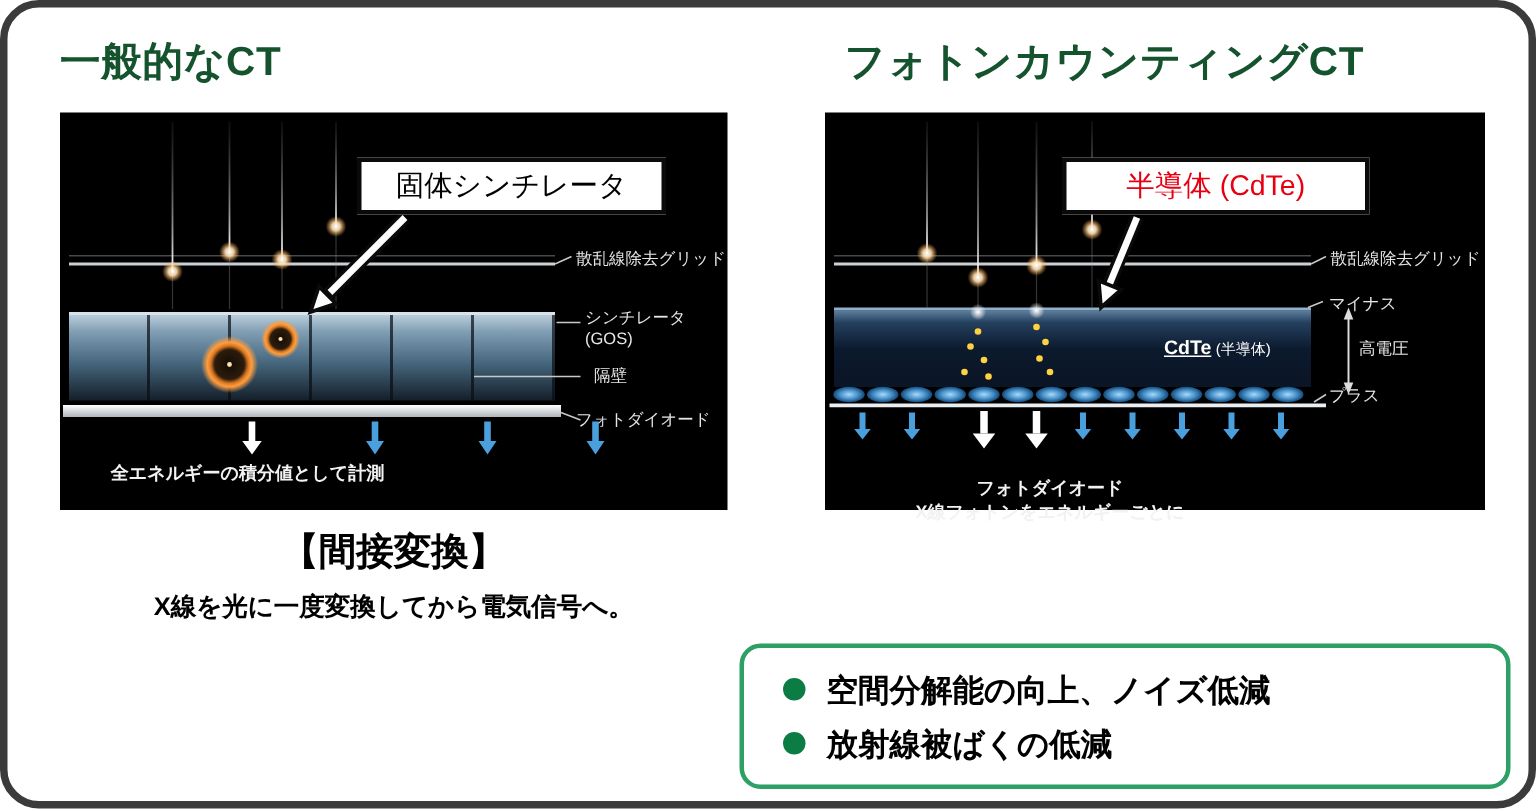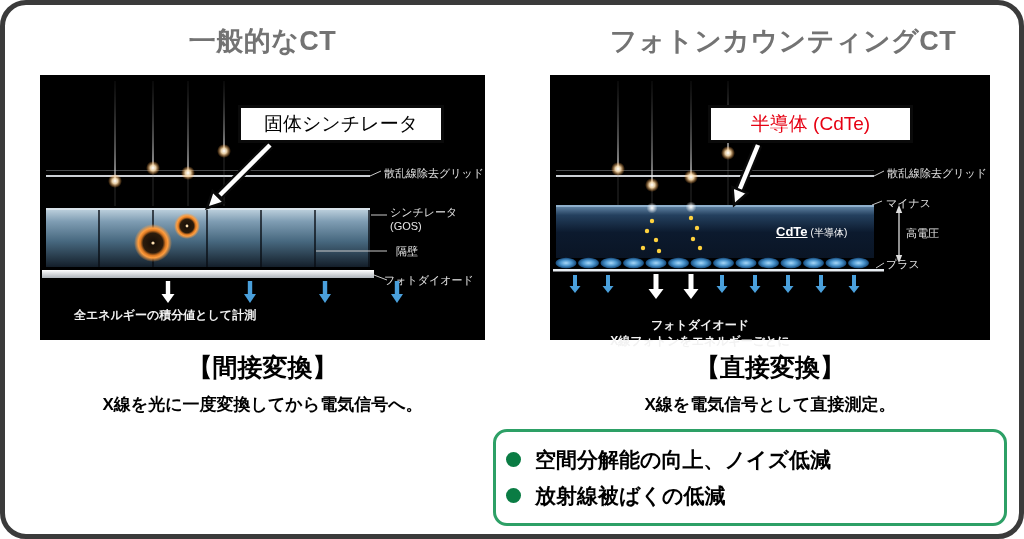--- a/index.html
+++ b/index.html
@@ -3,22 +3,22 @@
 <meta charset="utf-8">
 <style>
   * { margin:0; padding:0; box-sizing:border-box; }
   html,body { width:1024px; height:539px; background:#fff;
     font-family:"Liberation Sans","DejaVu Sans",sans-serif; }
   .frame { position:absolute; left:0; top:0; width:1024px; height:539px;
     border:5px solid #3b3b3b; border-radius:26px; background:#fff; overflow:hidden; }
   .panel { position:absolute; background:#000; top:70px; height:265px; }
   .panel-left { left:35px; width:445px; }
   .panel-right { left:545px; width:440px; }
-  .fig-title { position:absolute; top:18px; text-align:center;
-    font-size:27px; font-weight:bold; color:#737373; letter-spacing:0.5px; }
+  .fig-title { position:absolute; top:18px; text-align:left;
+    font-size:27px; font-weight:bold; color:#14532d; letter-spacing:0.5px; }
   .dlabel { position:absolute; color:#e6e6e6; font-size:11px; line-height:1.25; white-space:nowrap; }
   .callout { position:absolute; background:#fff; border:3px solid #0a0a0a;
     display:flex; align-items:center; justify-content:center;
     font-weight:normal; font-size:19px; color:#000; white-space:nowrap; z-index:5; }
   .pcap { position:absolute; color:#f2f2f2; font-size:12px; font-weight:bold;
     text-align:center; white-space:nowrap; }
   .grid-line { position:absolute; background:rgba(225,230,235,0.9); }
   .layer-left { position:absolute; left:6px; top:133px; width:324px; height:59px;
     border-top:2px solid #d8e2ea;
     background-image:
@@ -29,21 +29,21 @@
   .layer-right { position:absolute; left:6px; top:130px; width:318px; height:53px;
     border-top:2px solid #8fb0cc;
     background:linear-gradient(180deg,#5d7f9f 0%,#24405e 16%,#0c1a2e 50%,#0a1525 100%); }
   .cdte-text { position:absolute; left:226px; top:149px; color:#fff; font-size:10px; white-space:nowrap; }
   .cdte-text b { font-size:13px; text-decoration:underline; margin-right:3px; }
   .conv { position:absolute; text-align:center; color:#000; }
   .conv-title { font-size:25px; font-weight:bold; }
   .conv-desc { font-size:17px; font-weight:bold; margin-top:9px; }
   .benefits { position:absolute; left:488px; top:424px; width:514px; height:97px;
     border:3px solid #2da066; border-radius:14px; background:#fff;
-    display:flex; flex-direction:column; justify-content:center; gap:8px; padding:10px 10px; }
+    display:flex; flex-direction:column; justify-content:center; gap:8px; padding:10px 26px; }
   .benefit-row { display:flex; align-items:center; gap:14px; }
   .bullet { width:15px; height:15px; border-radius:50%; background:#0a7c44; flex:0 0 15px; }
   .benefit-text { font-size:21px; font-weight:bold; color:#000; white-space:nowrap; }
   svg.overlay { position:absolute; left:0; top:0; z-index:4; }
 </style>
 </head>
 <body>
 
 <div class="frame">
 
@@ -252,24 +252,20 @@
     <div class="callout" style="left:158px; top:30px; width:205px; height:38px; color:#e60012;">半導体 (CdTe)</div>
 
     <div class="pcap" style="left:35px; top:226px; width:230px;margin-top:32px;">X線フォトンをエネルギーごとに</div>
     <div class="pcap" style="left:35px; top:242px; width:230px;">フォトダイオード</div>
   </div>
 
   <div class="conv" style="left:10px; top:346px; width:495px;">
     <div class="conv-title">【間接変換】</div>
     <div class="conv-desc">X線を光に一度変換してから電気信号へ。</div>
   </div>
-  <div class="conv" style="left:525px; top:346px; width:480px;">
-    <div class="conv-title">【直接変換】</div>
-    <div class="conv-desc">X線を電気信号として直接測定。</div>
-  </div>
 
   <div class="benefits">
     <div class="benefit-row">
       <span class="bullet"></span>
       <span class="benefit-text">空間分解能の向上、ノイズ低減</span>
     </div>
     <div class="benefit-row">
       <span class="bullet"></span>
       <span class="benefit-text">放射線被ばくの低減</span>
     </div>

